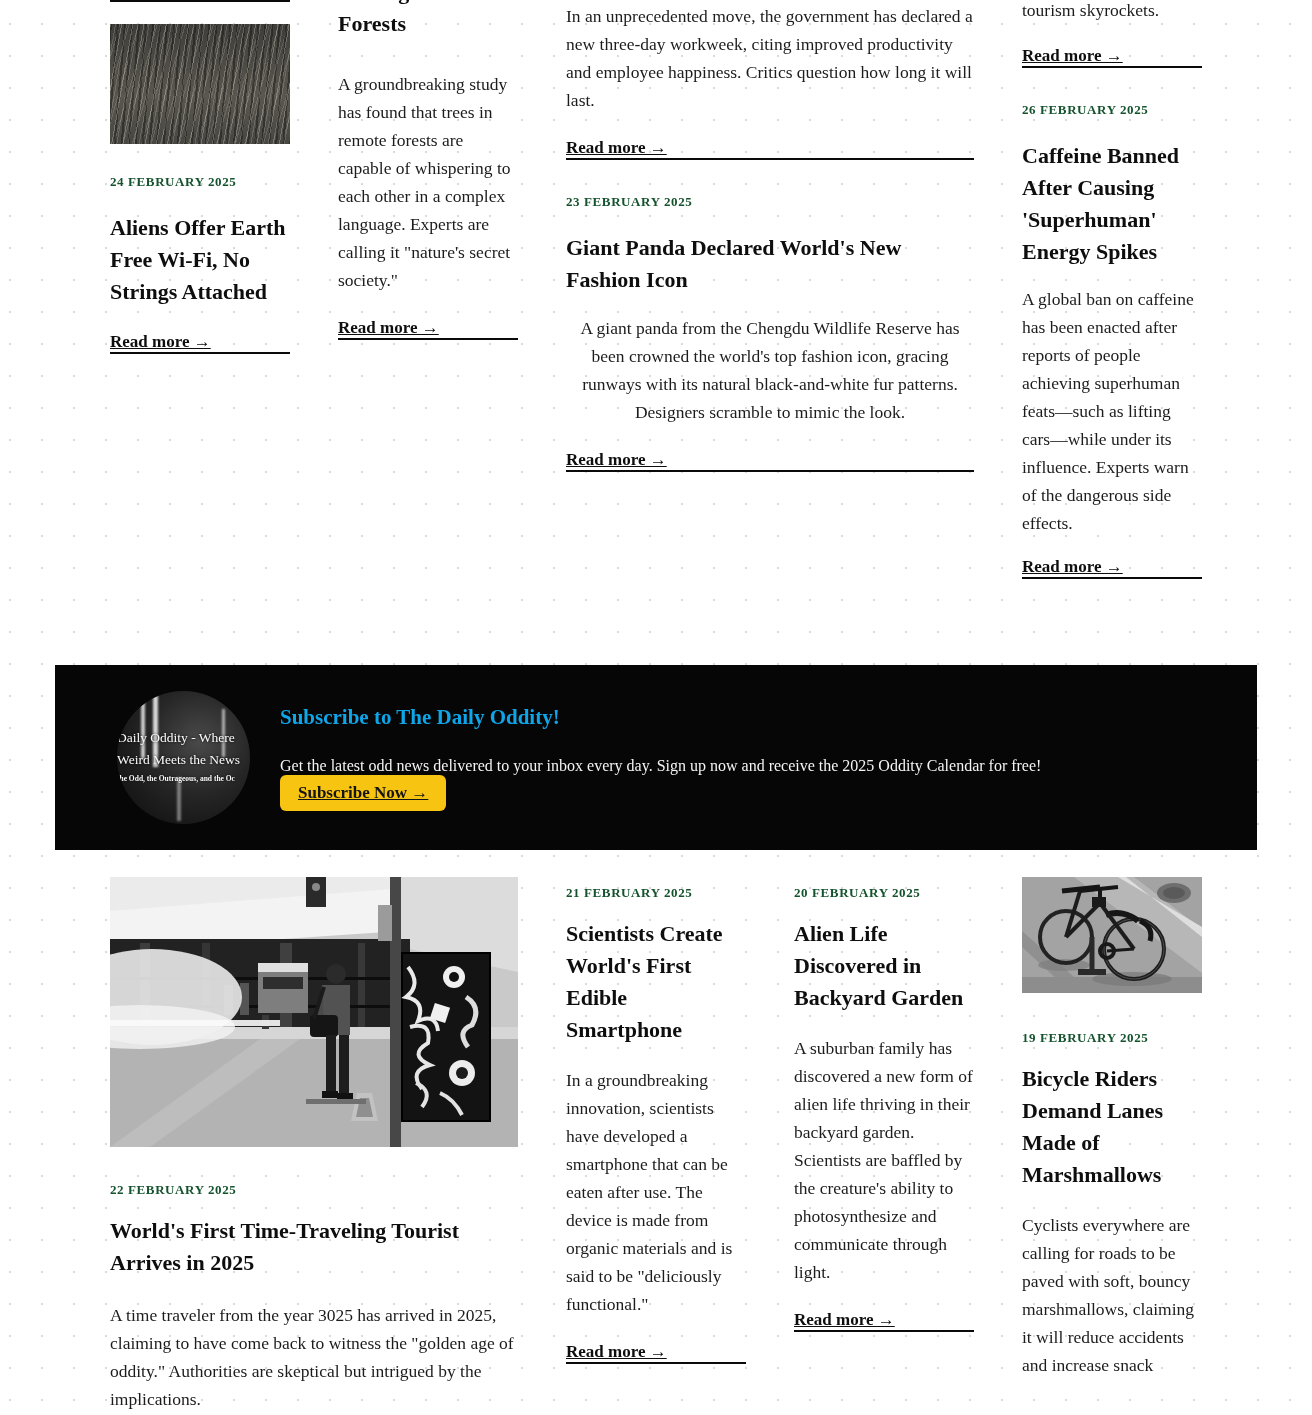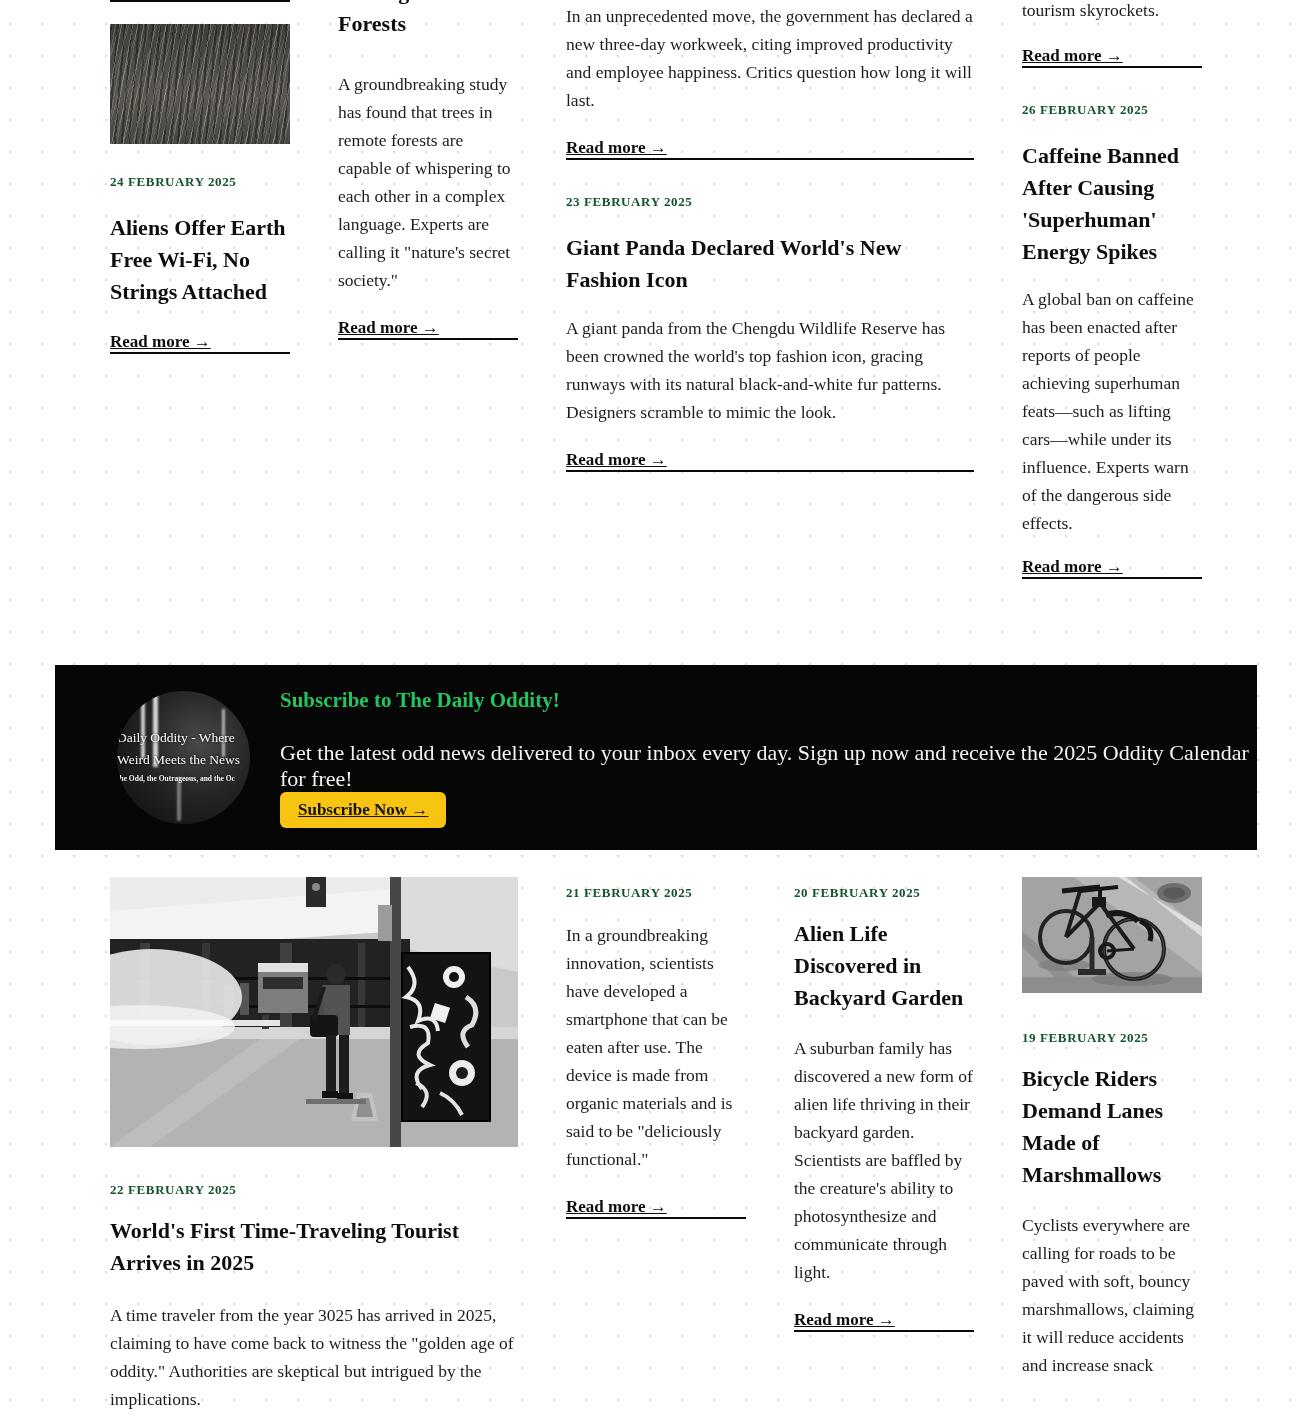--- a/index.html
+++ b/index.html
@@ -30,21 +30,21 @@
   p.body { font-size:17.5px; line-height:28px; color:#1c1c1c; }
   a.readmore {
     display:inline-block; font-size:17px; font-weight:bold;
     color:#0e0e0e; text-decoration:underline; cursor:pointer;
   }
 
   
   .mt2  { margin-top:2px; }
   .mt8  { margin-top:8px; }
   .mt17 { margin-top:17px; }
-  .mt18 { margin-top:18px; }
+  .mt18 { margin-top:18px;text-align:center; }
   .mt20 { margin-top:20px; }
   .mt22 { margin-top:22px; }
   .mt24 { margin-top:24px; }
   .mt26 { margin-top:26px; }
   .mt28 { margin-top:28px; }
   .mt30 { margin-top:30px; }
   .mt34 { margin-top:34px; }
   .mt35 { margin-top:35px; }
   .mt37 { margin-top:37px; }
   .shift-up { margin-top:-24px; }
@@ -73,22 +73,22 @@
   }
   .streak { position:absolute; background:#e8e8e8; filter:blur(1px); }
   .streak.s1 { left:24px; top:8px;  width:4px; height:60px; opacity:.85; }
   .streak.s2 { left:36px; top:4px;  width:5px; height:72px; opacity:.9; }
   .streak.s3 { left:105px; top:18px; width:3px; height:48px; opacity:.7; }
   .streak.s4 { left:60px; top:86px; width:4px; height:44px; opacity:.45; }
   .logo-text { position:absolute; left:0; right:0; top:36px; text-align:left; color:#fcfcfc; }
   .logo-text .l1, .logo-text .l2 { font-size:13.5px; line-height:22px; text-shadow:0 0 3px #000; white-space:nowrap; }
   .logo-text .l3 { font-size:7.5px; font-weight:bold; margin-top:3px; text-shadow:0 0 2px #000; white-space:nowrap; }
   .banner-content { margin-left:30px; }
-  .banner-heading { color:#22c55e; font-size:21px; font-weight:bold; }
-  .banner-text { color:#f4f4f4; font-size:22px; margin-top:27px; }
+  .banner-heading { color:#0ea5e9; font-size:21px; font-weight:bold; }
+  .banner-text { color:#f4f4f4; font-size:16px; margin-top:27px; }
   .subscribe-btn {
     display:inline-block; background:#f6c411; color:#141414;
     font-family:"Liberation Serif", serif; font-size:17px; font-weight:bold;
     text-decoration:underline; border:none; border-radius:6px;
     padding:8px 18px; cursor:pointer;
   }
 
   .bottom-section { margin-top:27px; }
   .street-photo, .bike-photo { display:block; }
 </style>
@@ -211,20 +211,21 @@
         <rect x="196" y="222" width="60" height="5" fill="#6f6f6f"></rect>
       </svg>
     </div>
     <div class="date mt35">22 FEBRUARY 2025</div>
     <h2 class="title mt17">World's First Time-Traveling Tourist Arrives in 2025</h2>
     <p class="body mt22">A time traveler from the year 3025 has arrived in 2025, claiming to have come back to witness the "golden age of oddity." Authorities are skeptical but intrigued by the implications.</p>
   </div>
 
   <div class="col">
     <div class="date mt8">21 FEBRUARY 2025</div>
+    <h2 class="title mt17">Scientists Create World's First Edible Smartphone</h2>
     <p class="body mt20">In a groundbreaking innovation, scientists have developed a smartphone that can be eaten after use. The device is made from organic materials and is said to be "deliciously functional."</p>
     <a class="readmore mt24">Read more →</a>
     <hr class="rule mt26">
   </div>
 
   <div class="col">
     <div class="date mt8">20 FEBRUARY 2025</div>
     <h2 class="title mt17">Alien Life Discovered in Backyard Garden</h2>
     <p class="body mt20">A suburban family has discovered a new form of alien life thriving in their backyard garden. Scientists are baffled by the creature's ability to photosynthesize and communicate through light.</p>
     <a class="readmore mt24">Read more →</a>

